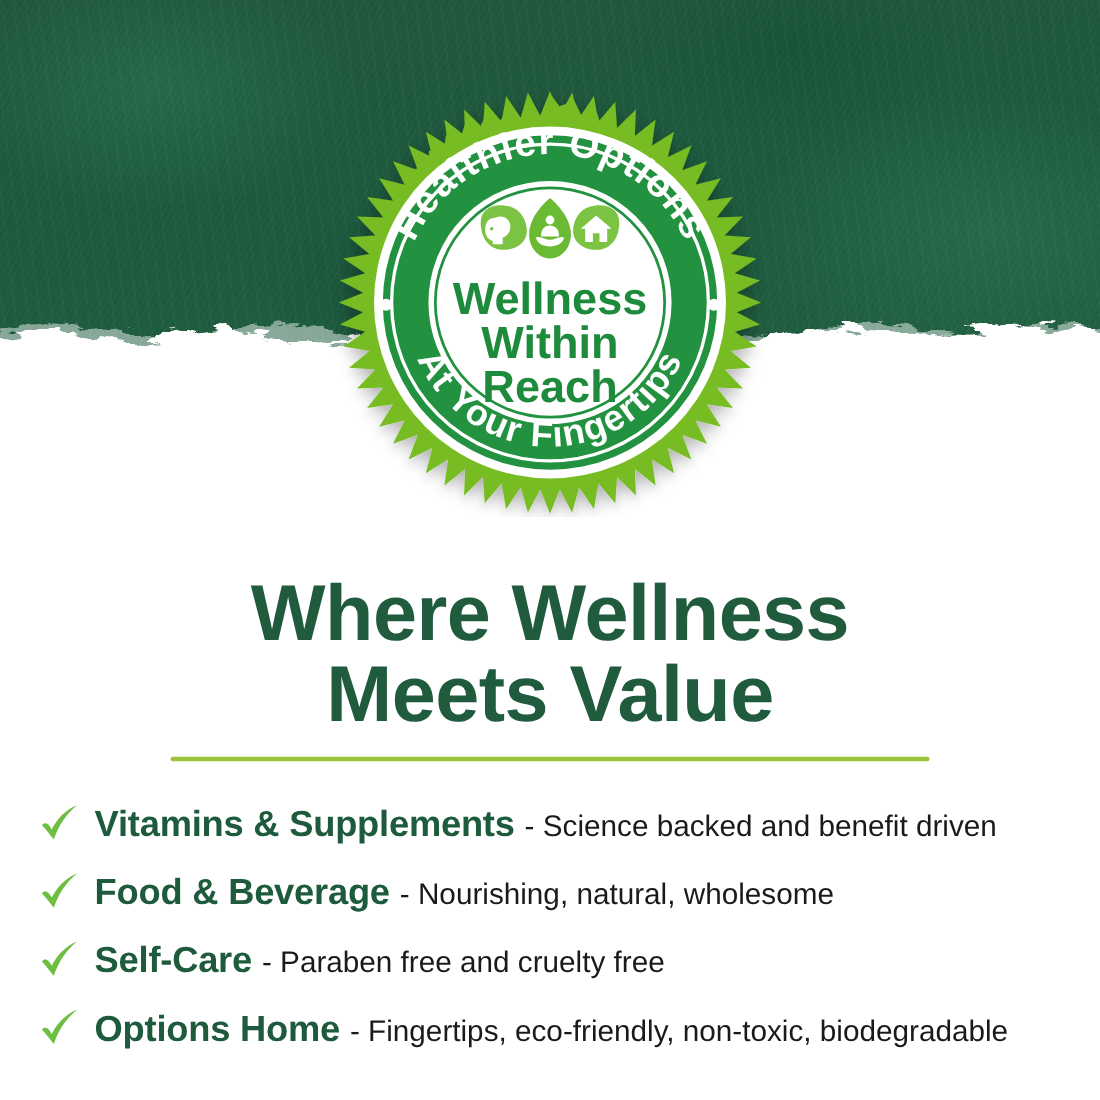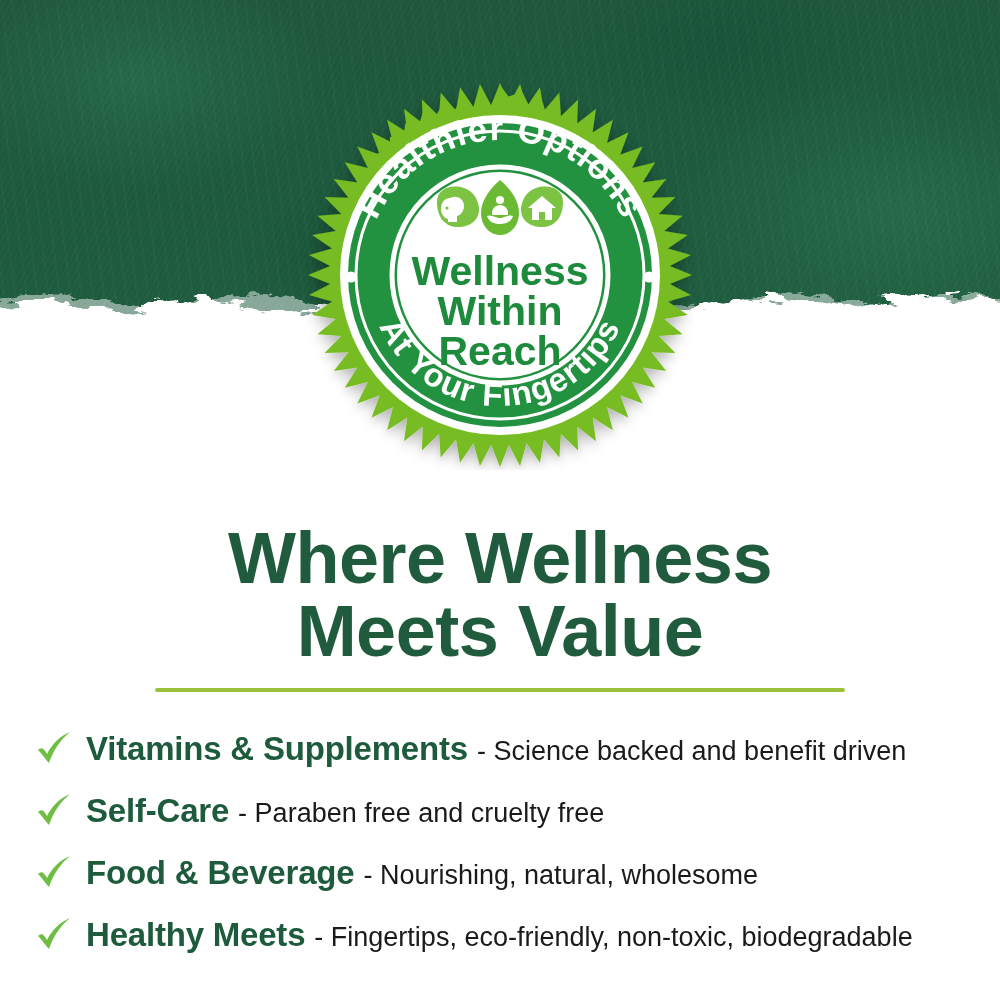--- a/index.html
+++ b/index.html
@@ -271,43 +271,43 @@
       </span>
     </div>
 
     <div class="feature-row">
       <span class="check-icon">
         <svg viewBox="0 0 40 40">
             <path d="M 4,21 C 7,18 10,19 13,25 C 18,15 26,7 36,3 C 26,11 19,22 15,34 C 12,31 8,25 4,21 Z" fill="#6fbe44"></path>
           </svg>
       </span>
       <span class="feature-text">
-        <span class="feature-title">Self-Care</span>
-        <span class="feature-desc"><span>-</span> <span>Paraben free and cruelty free</span></span>
+        <span class="feature-title">Food &amp; Beverage</span>
+        <span class="feature-desc"><span>-</span> <span>Nourishing, natural, wholesome</span></span>
       </span>
     </div>
 
     <div class="feature-row">
       <span class="check-icon">
         <svg viewBox="0 0 40 40">
             <path d="M 4,21 C 7,18 10,19 13,25 C 18,15 26,7 36,3 C 26,11 19,22 15,34 C 12,31 8,25 4,21 Z" fill="#6fbe44"></path>
           </svg>
       </span>
       <span class="feature-text">
-        <span class="feature-title">Food &amp; Beverage</span>
-        <span class="feature-desc"><span>-</span> <span>Nourishing, natural, wholesome</span></span>
+        <span class="feature-title">Self-Care</span>
+        <span class="feature-desc"><span>-</span> <span>Paraben free and cruelty free</span></span>
       </span>
     </div>
 
     <div class="feature-row">
       <span class="check-icon">
         <svg viewBox="0 0 40 40">
             <path d="M 4,21 C 7,18 10,19 13,25 C 18,15 26,7 36,3 C 26,11 19,22 15,34 C 12,31 8,25 4,21 Z" fill="#6fbe44"></path>
           </svg>
       </span>
       <span class="feature-text">
-        <span class="feature-title">Healthy Meets</span>
+        <span class="feature-title">Options Home</span>
         <span class="feature-desc"><span>-</span> <span>Fingertips, eco-friendly, non-toxic, biodegradable</span></span>
       </span>
     </div>
 
   </div>
 </div>
 
 </body></html>

